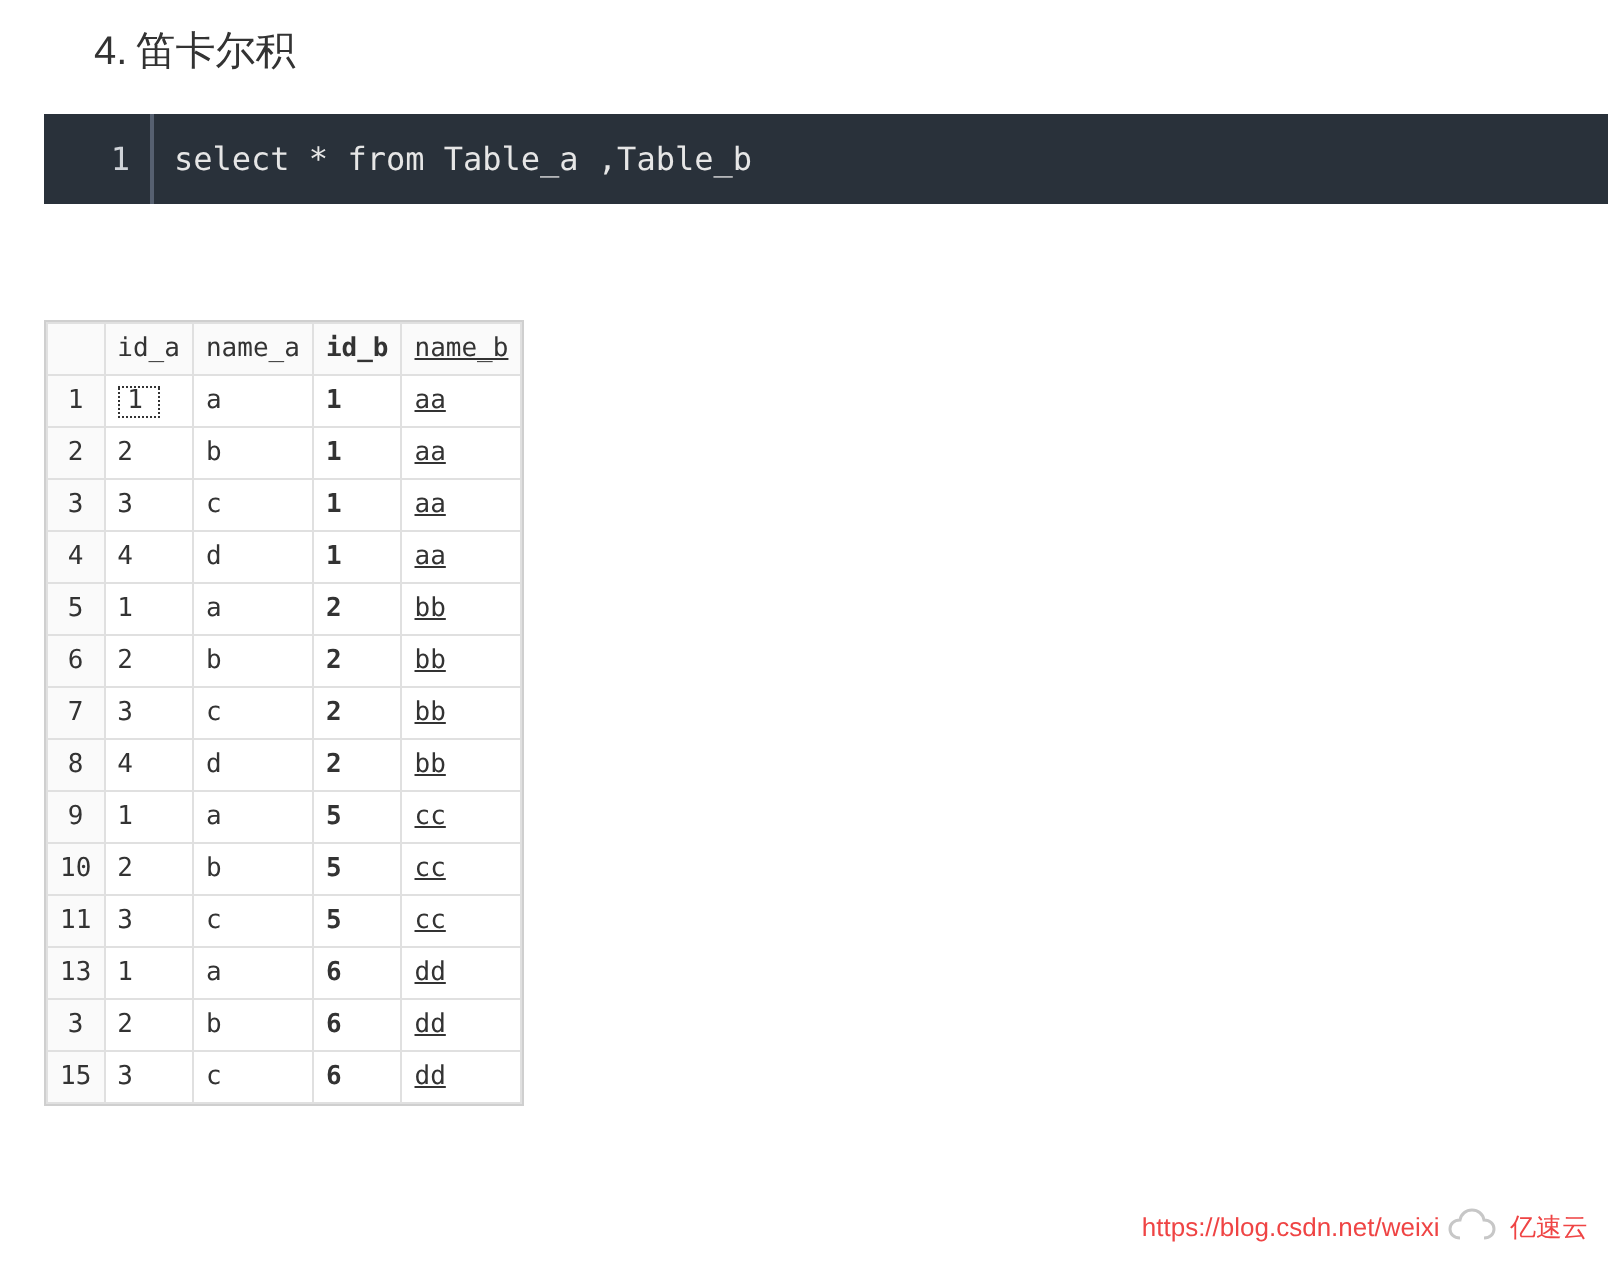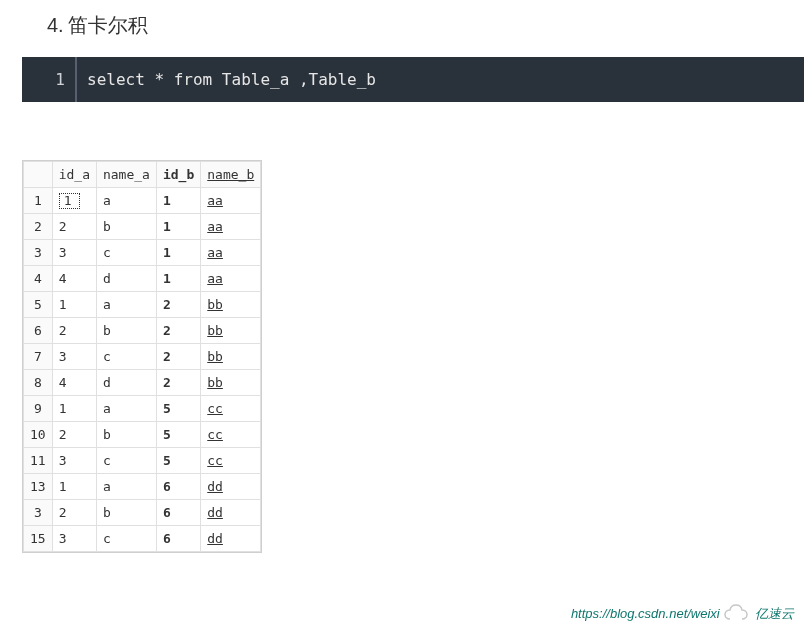--- a/index.html
+++ b/index.html
@@ -12,21 +12,21 @@
     .tablewrap { margin: 58px 0 0 22px; display: inline-block; border: 1px solid #cfcfcf; font-family: Consolas, monospace; font-size: 13px; color: #333; background: #fff; }
     table { border-collapse: collapse; }
     th, td { border: 1px solid #e0e0e0; padding: 4px 6px; text-align: left; height: 26px; }
     th { font-weight: normal; background: #fafafa; }
     .rowh { width: 28px; background: #fafafa; text-align: center; }
     .c-ida { width: 40px; }
     .c-namea { width: 54px; }
     .c-idb { width: 40px; font-weight: bold; }
     .c-nameb { width: 54px; text-decoration: underline; }
     .selcell span { border: 1px dotted #333; padding: 0 8px 0 4px; display: inline-block; line-height: 14px; }
-    .watermark { position: absolute; right: 10px; bottom: 10px; color: #0f766e; font-size: 13px; font-family: Arial, sans-serif; pointer-events: none; font-style: italic; }
+    .watermark { position: absolute; right: 10px; bottom: 10px; color: #ef4444; font-size: 13px; font-family: Arial, sans-serif; pointer-events: none; }
     .watermark .cloud { display: inline-block; vertical-align: middle; margin-right: 2px; }
   </style>
 </head>
 <body>
 
 
 
 <div class="heading">
   <span class="heading-num">4.</span><span>笛卡尔积</span>
 </div>

